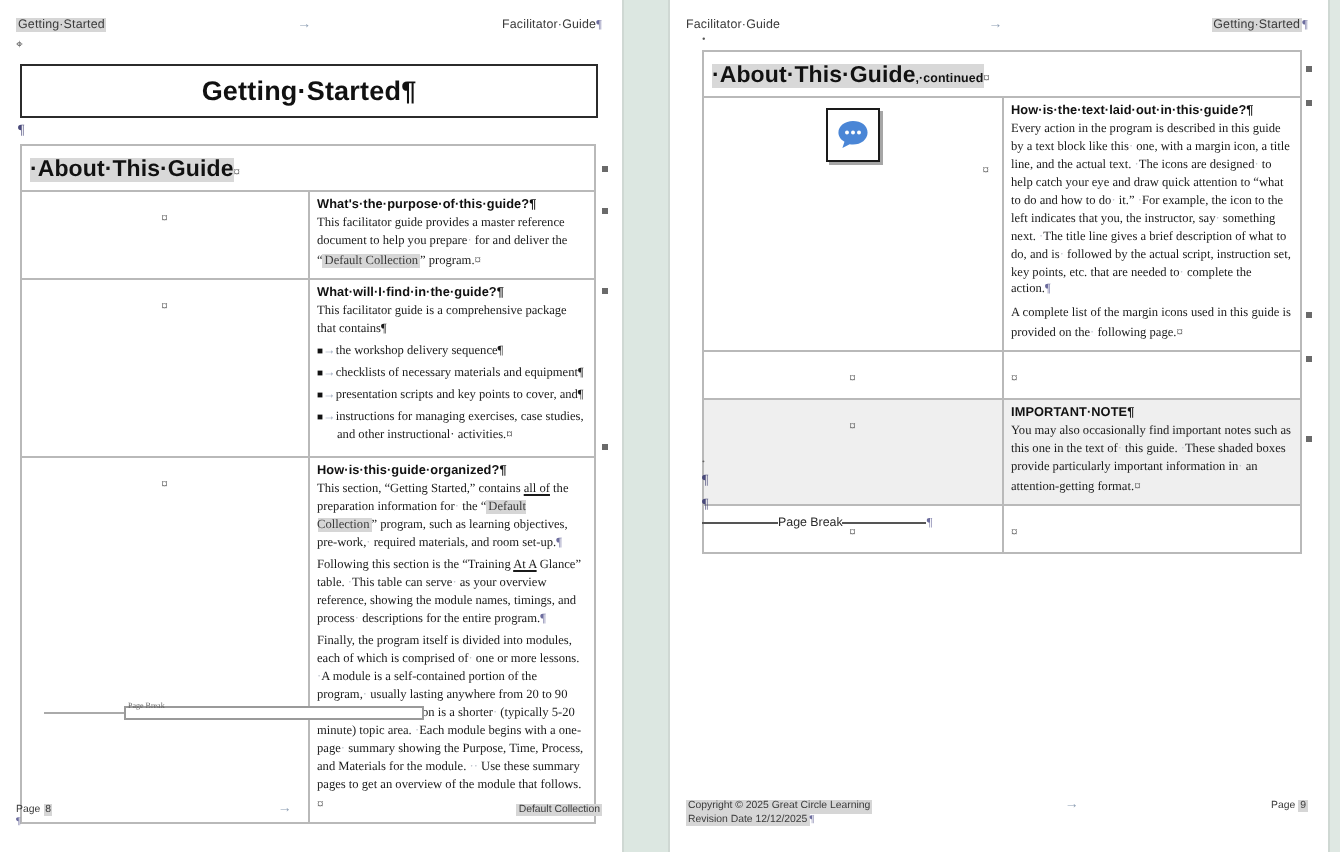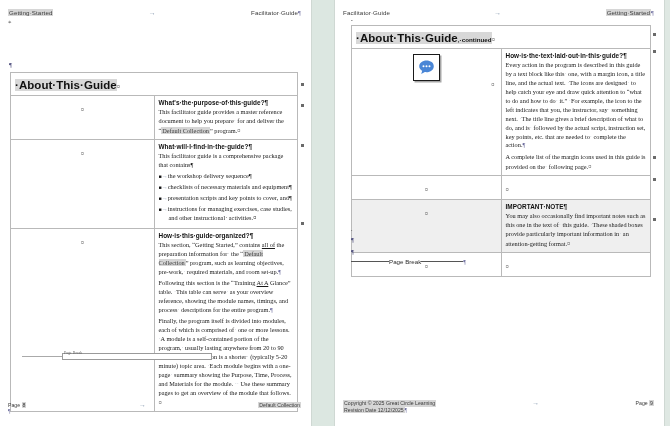--- a/index.html
+++ b/index.html
@@ -253,20 +253,23 @@
   <div class="page page-left">
     <div class="page-inner">
 
       <div class="hdr">
         <span class="h-l field">Getting·Started</span>
         <span class="h-c">→</span>
         <span class="h-r"><span>Facilitator·Guide</span><span class="pilcrow">¶</span></span>
       </div>
       <div class="hdr-mark" style="left:8px; top:19px;">⌖</div>
 
+      <div class="title-box">
+        <span class="t">Getting·Started¶</span>
+      </div>
 
       <div class="loose-pilcrow" style="left:9px; top:61px;">¶</div>
 
       <table class="tbl" style="left:10px; top:72px; width:288px;">
         <tbody>
             <tr class="sect-head-row">
           <td colspan="2">
             <span class="sect-head">·About·This·Guide</span><span class="cellmark">¤</span>
           </td>
         </tr>

